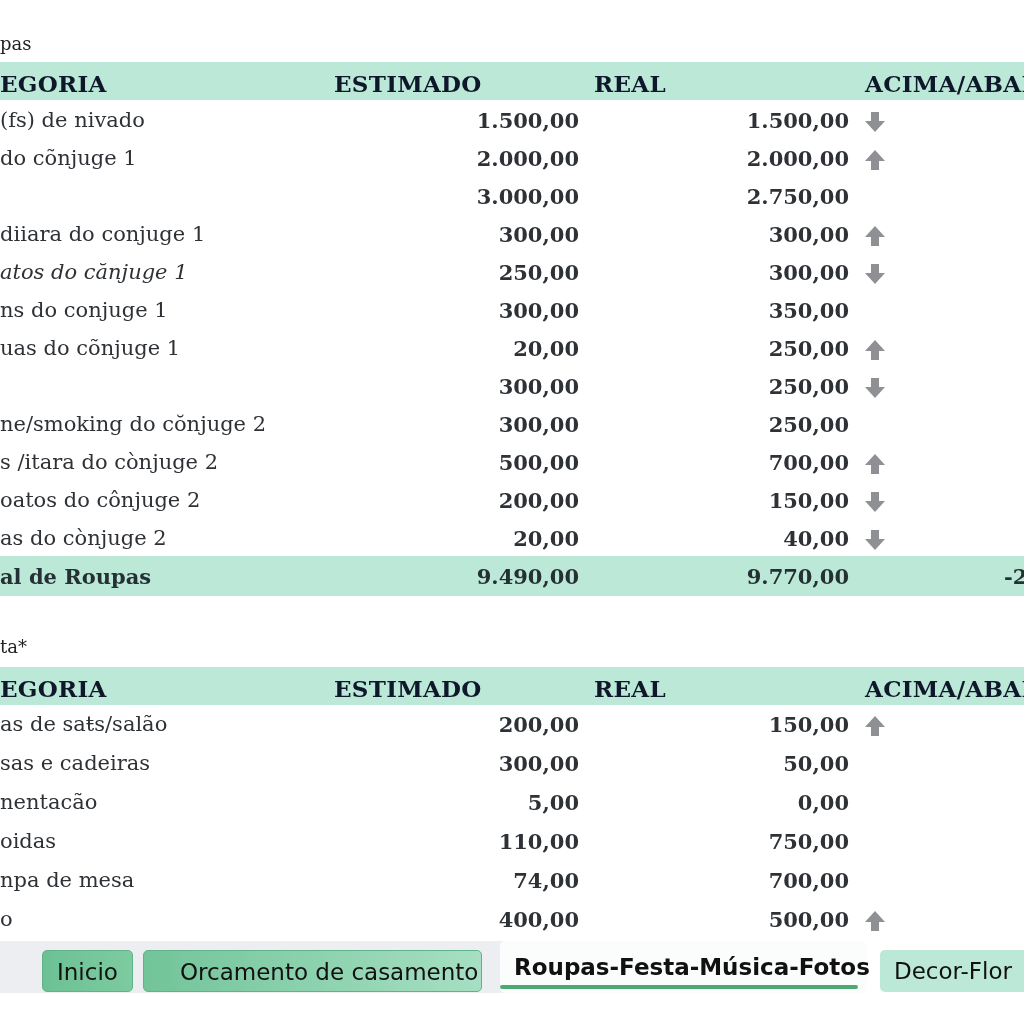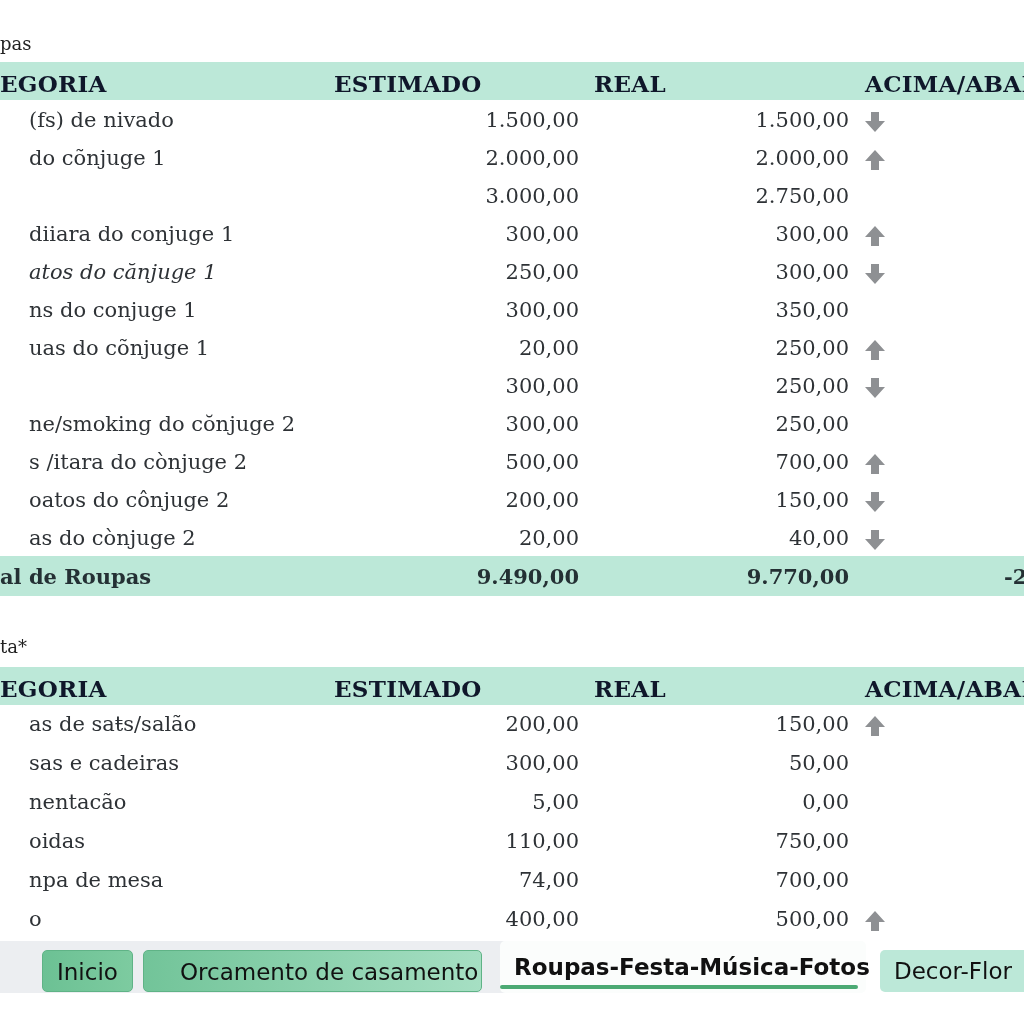--- a/index.html
+++ b/index.html
@@ -3,22 +3,22 @@
 <meta charset="utf-8">
 <style>
   html, body { margin:0; padding:0; background:#ffffff; }
   body { width:1024px; height:1024px; overflow:hidden; position:relative;
          font-family:"DejaVu Serif", "Liberation Serif", serif; color:#2b2f33; }
   .sheet { position:absolute; left:-40px; top:0; width:1100px; }
   .section-title { position:absolute; font-size:18px; color:#222; }
   .hdr { position:absolute; left:0; width:1100px; height:38px; background:#bce8d8; }
   .hdr span { position:absolute; top:8px; font-weight:bold; font-size:23px; color:#0f172a; letter-spacing:0.3px; }
   .row { position:absolute; left:0; width:1100px; height:38px; }
-  .row span { position:absolute; top:6px; font-size:21px; color:#2e3236; white-space:nowrap;padding-left:29px; }
-  .num { text-align:center; }
+  .row span { position:absolute; top:6px; font-size:21px; color:#2e3236; white-space:nowrap; }
+  .num { text-align:center;font-weight:bold; }
   .arrow { position:absolute; top:8px; width:24px; height:24px; }
   .total { position:absolute; left:0; width:1100px; height:40px; background:#bce8d8; }
   .total span { position:absolute; top:8px; font-weight:bold; font-size:21px; color:#243034; white-space:nowrap; }
   .tabbar { position:absolute; left:0; top:941px; width:824px; height:52px; background:#eceef1; }
   .tab { position:absolute; top:9px; height:42px; border-radius:5px; font-family:"DejaVu Sans","Liberation Sans",sans-serif;
          font-size:23px; line-height:42px; color:#111; padding:0 14px; box-sizing:border-box; white-space:nowrap; }
   .tab.green { background:linear-gradient(90deg,#6cc194,#7dcba0); border:1px solid #5fb386; }
   .tab.green2 { background:linear-gradient(90deg,#72c499,#a6dfc3); border:1px solid #5fb386; }
   .tab.active { background:#fbfdfc; top:0; height:52px; font-weight:bold; line-height:52px; }
   .tab.active .ul { position:absolute; left:0; right:8px; bottom:4px; height:4px; background:#4caa74; border-radius:2px; }

